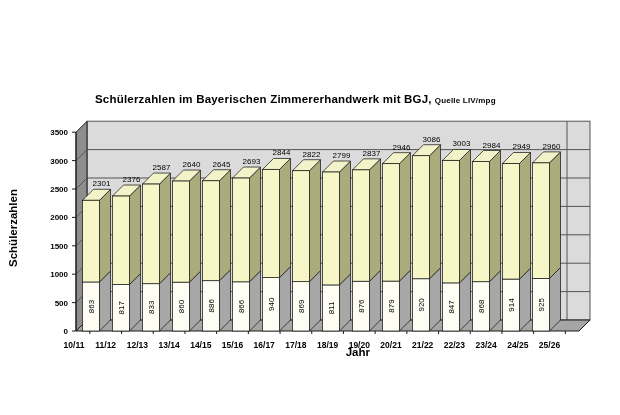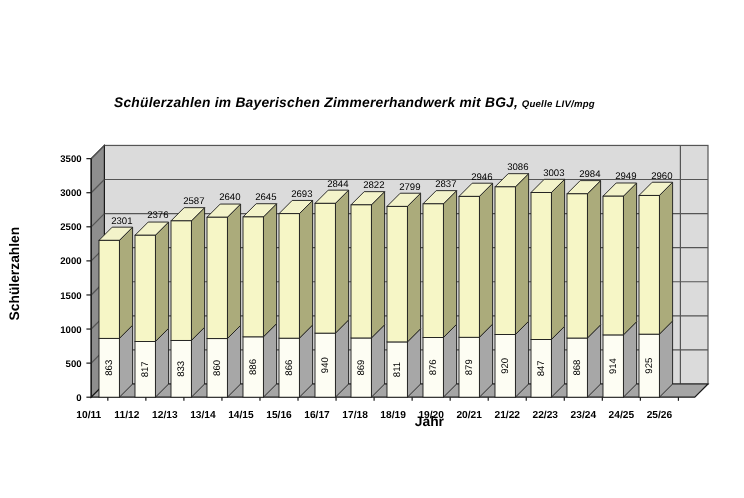--- a/index.html
+++ b/index.html
@@ -1,22 +1,22 @@
 <!DOCTYPE html>
 <html><head>
 <meta charset="utf-8">
 <style>
   html,body{margin:0;padding:0;background:#ffffff;}
   .frame{
     position:relative;width:620px;height:415px;background:#ffffff;overflow:hidden;
     font-family:"Liberation Sans",sans-serif;color:#000;
   }
   .chart-title{
-    position:absolute;left:95px;top:80px;white-space:nowrap;
-    font-size:11.5px;font-weight:bold;letter-spacing:0.2px;font-style:italic;
+    position:absolute;left:95px;top:93px;white-space:nowrap;
+    font-size:11.5px;font-weight:bold;letter-spacing:0.2px;
   }
   .chart-title .source{font-size:8px;font-weight:bold;margin-left:3px;}
   .y-axis-title{
     position:absolute;left:-46px;top:221px;width:120px;height:14px;
     text-align:center;font-size:11.5px;font-weight:bold;
     transform:rotate(-90deg);
   }
   .x-axis-title{
     position:absolute;left:270px;top:346px;width:100px;
     text-align:right;font-size:11.5px;font-weight:bold;

